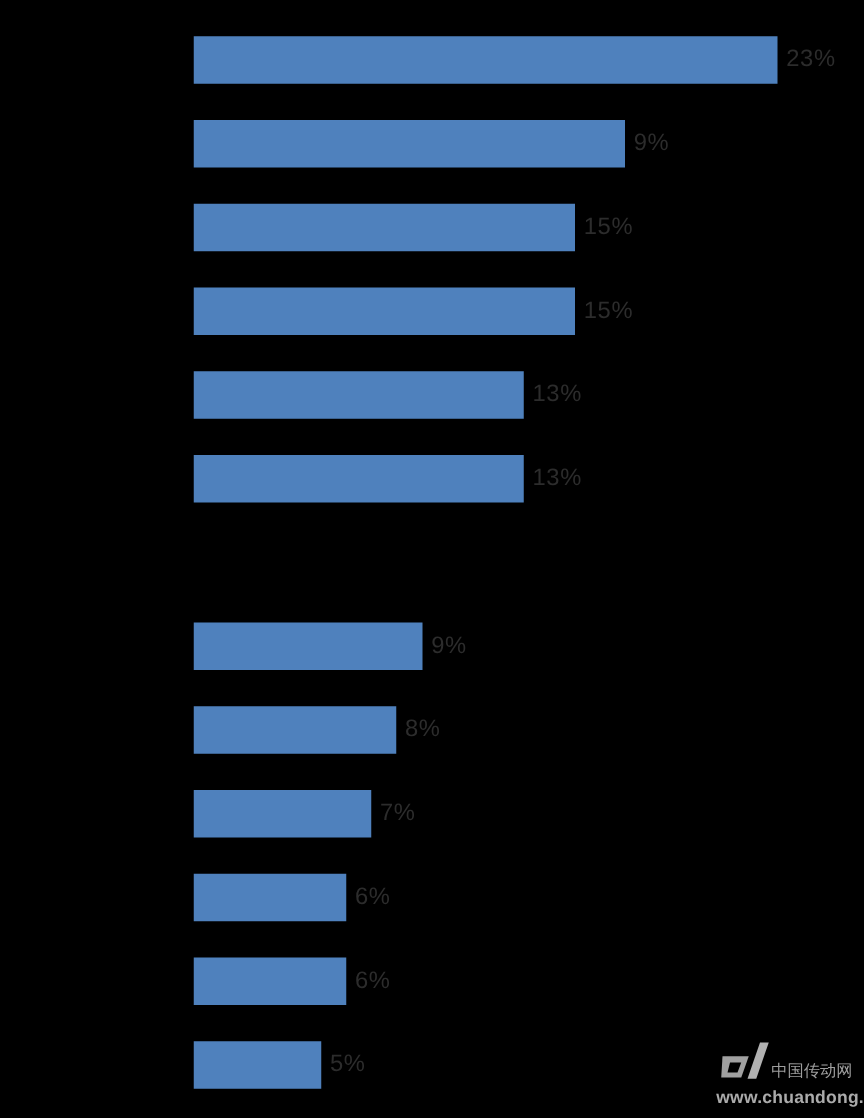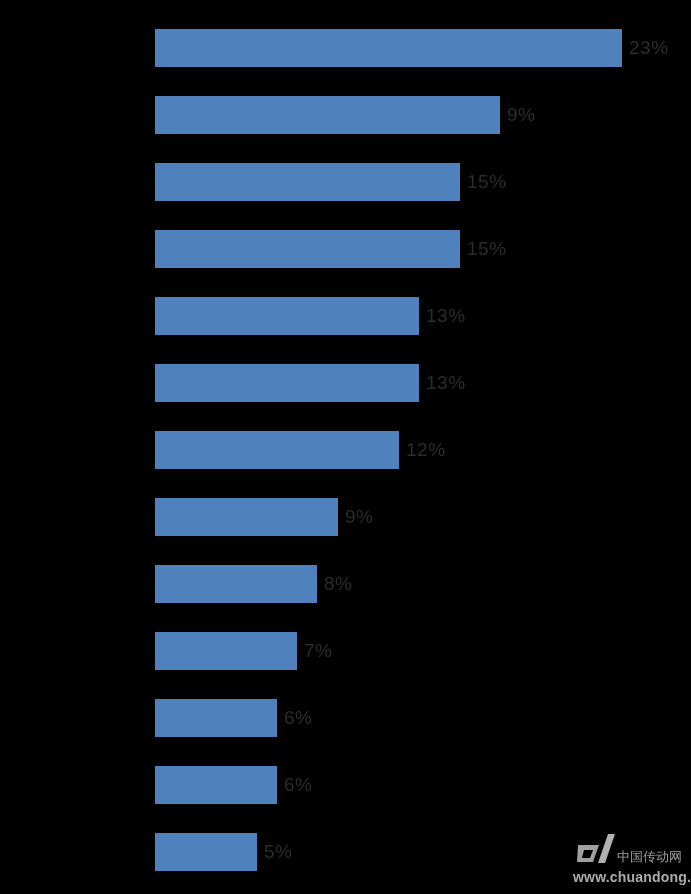--- a/index.html
+++ b/index.html
@@ -156,26 +156,20 @@
         <div class="bar-rect" style="width: 264px; background: rgb(79, 129, 189);">
           <span class="bar-category-label"></span>
         </div>
         <span class="bar-value-label" style="left: 426px; color: rgb(44, 44, 44);">13%</span>
       </div>
       <div class="bar-row" style="top: 364px;">
         <div class="bar-rect" style="width: 264px; background: rgb(79, 129, 189);">
           <span class="bar-category-label"></span>
         </div>
         <span class="bar-value-label" style="left: 426px; color: rgb(44, 44, 44);">13%</span>
-      </div>
-      <div class="bar-row" style="top: 431px;">
-        <div class="bar-rect" style="width: 244px; background: rgb(79, 129, 189);">
-          <span class="bar-category-label"></span>
-        </div>
-        <span class="bar-value-label" style="left: 406px; color: rgb(44, 44, 44);">12%</span>
       </div>
       <div class="bar-row" style="top: 498px;">
         <div class="bar-rect" style="width: 183px; background: rgb(79, 129, 189);">
           <span class="bar-category-label"></span>
         </div>
         <span class="bar-value-label" style="left: 345px; color: rgb(44, 44, 44);">9%</span>
       </div>
       <div class="bar-row" style="top: 565px;">
         <div class="bar-rect" style="width: 162px; background: rgb(79, 129, 189);">
           <span class="bar-category-label"></span>

